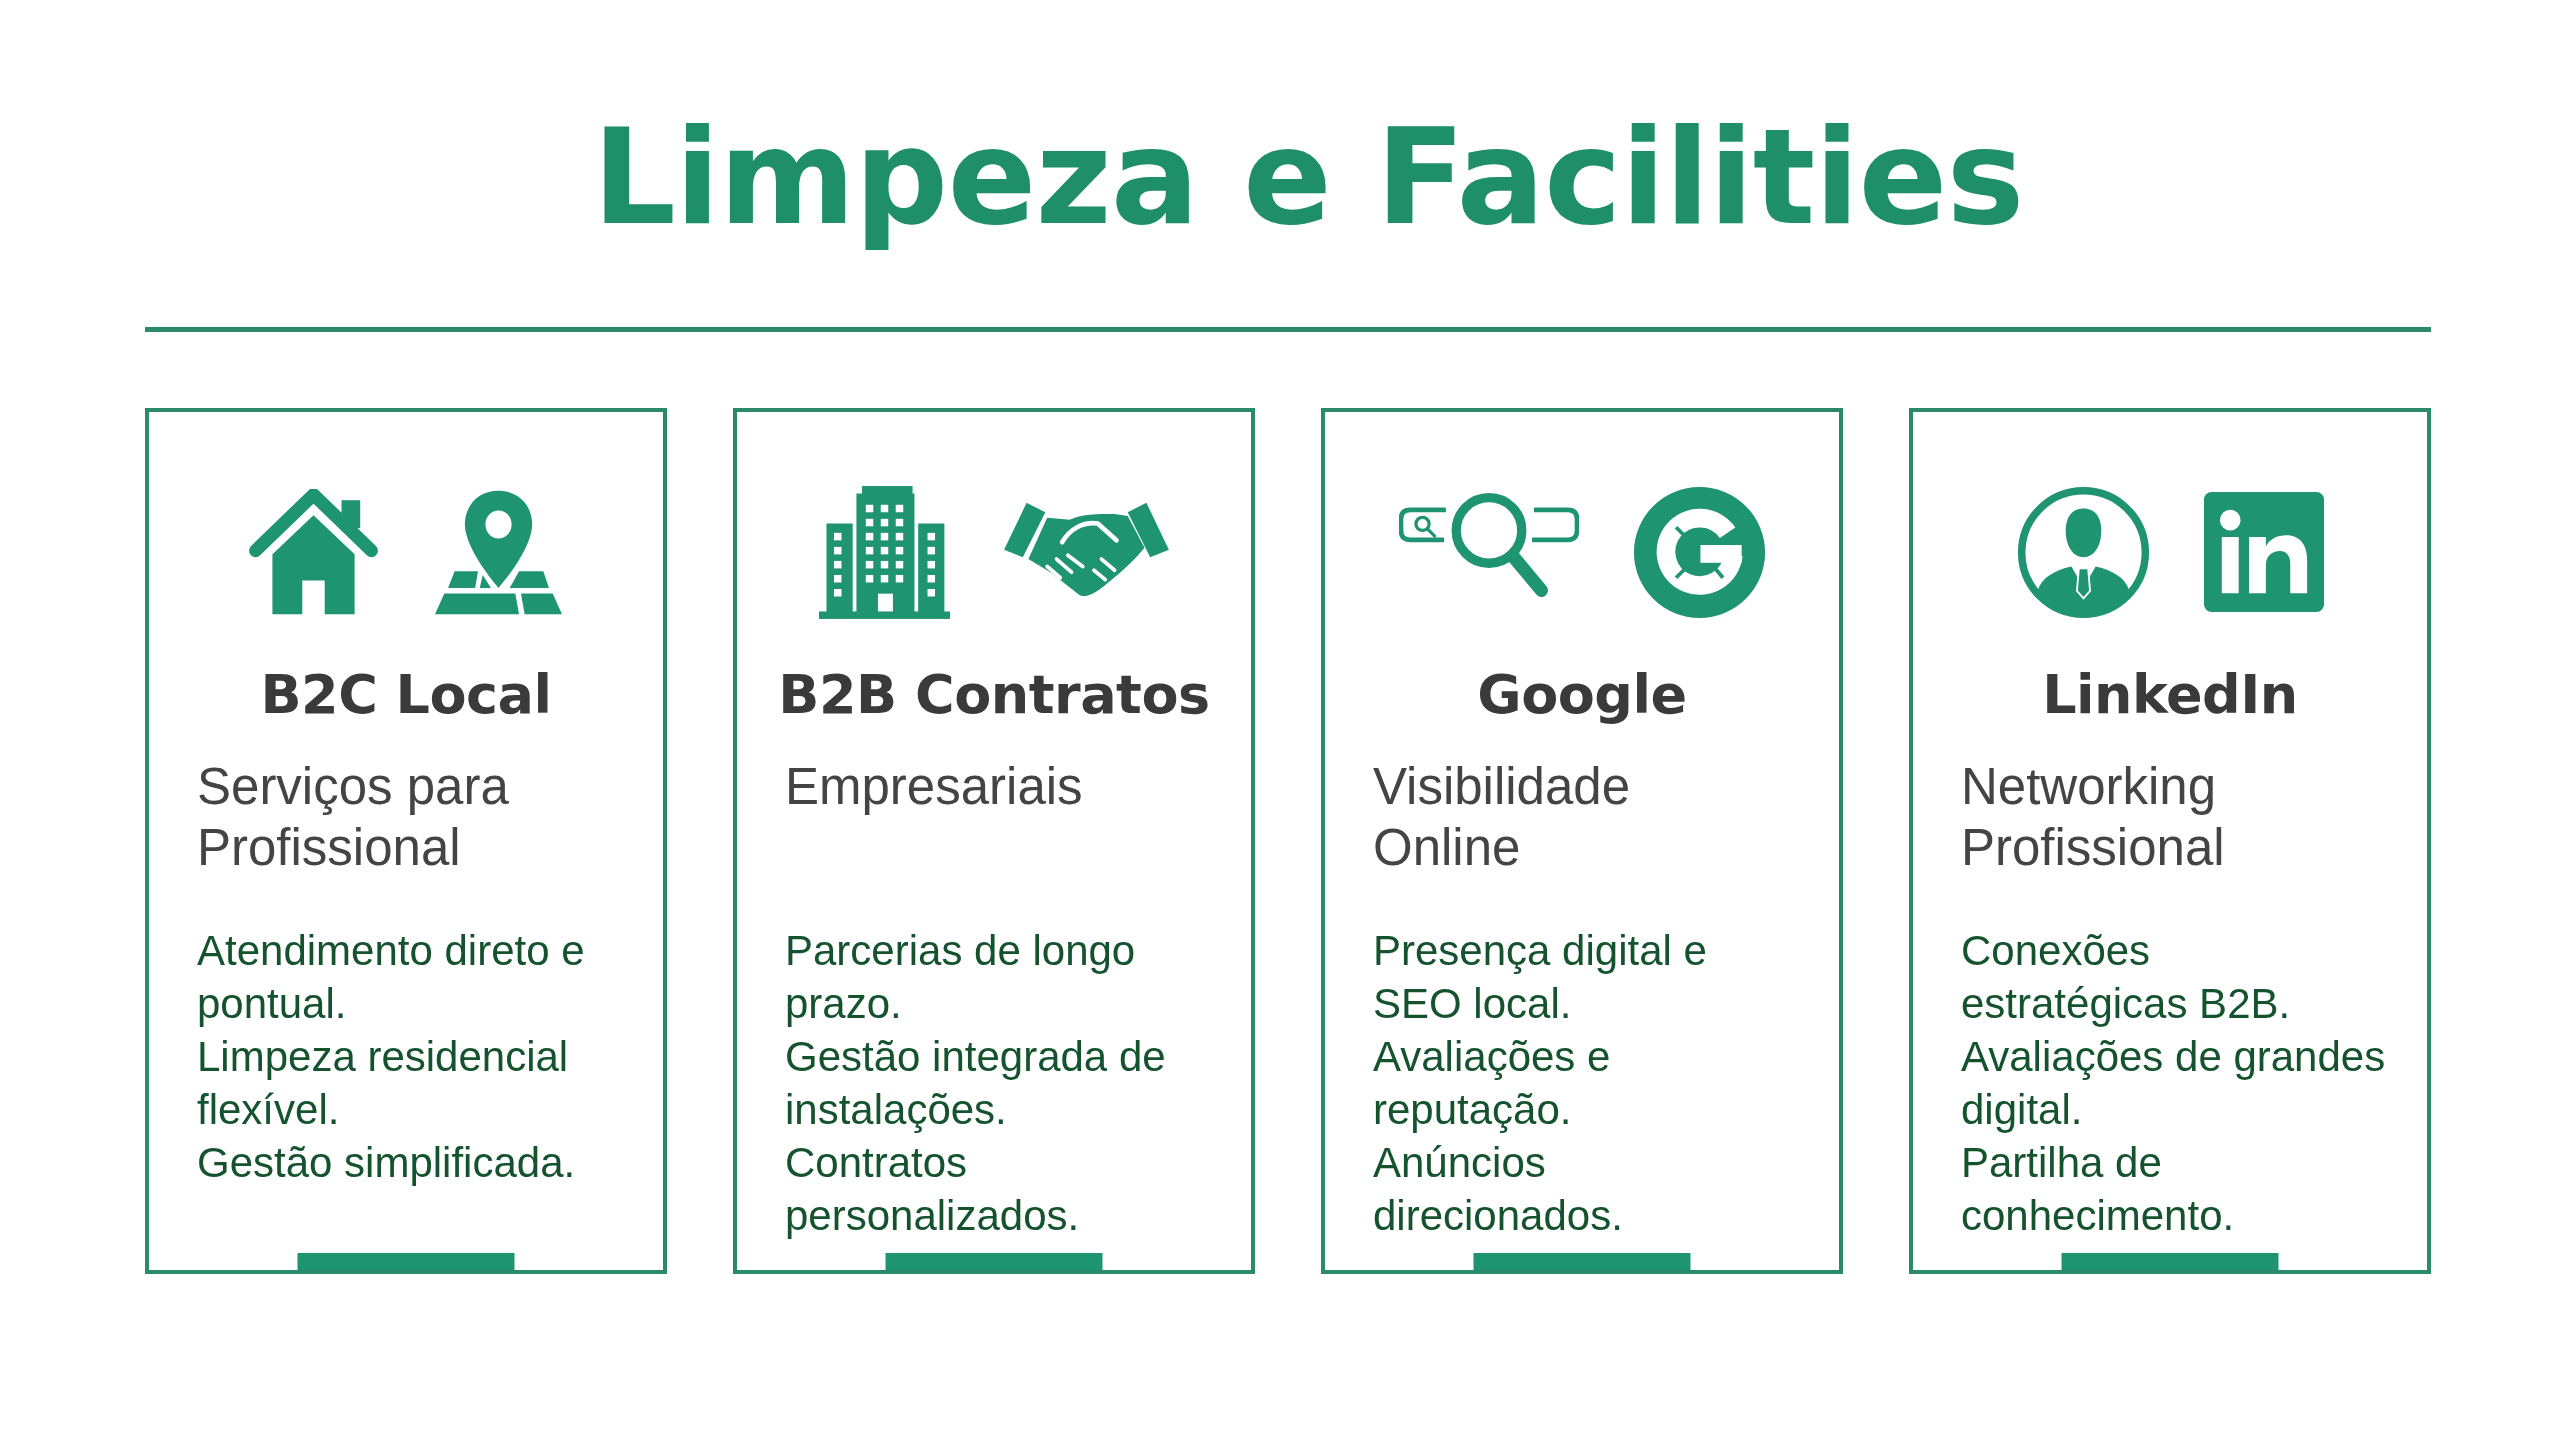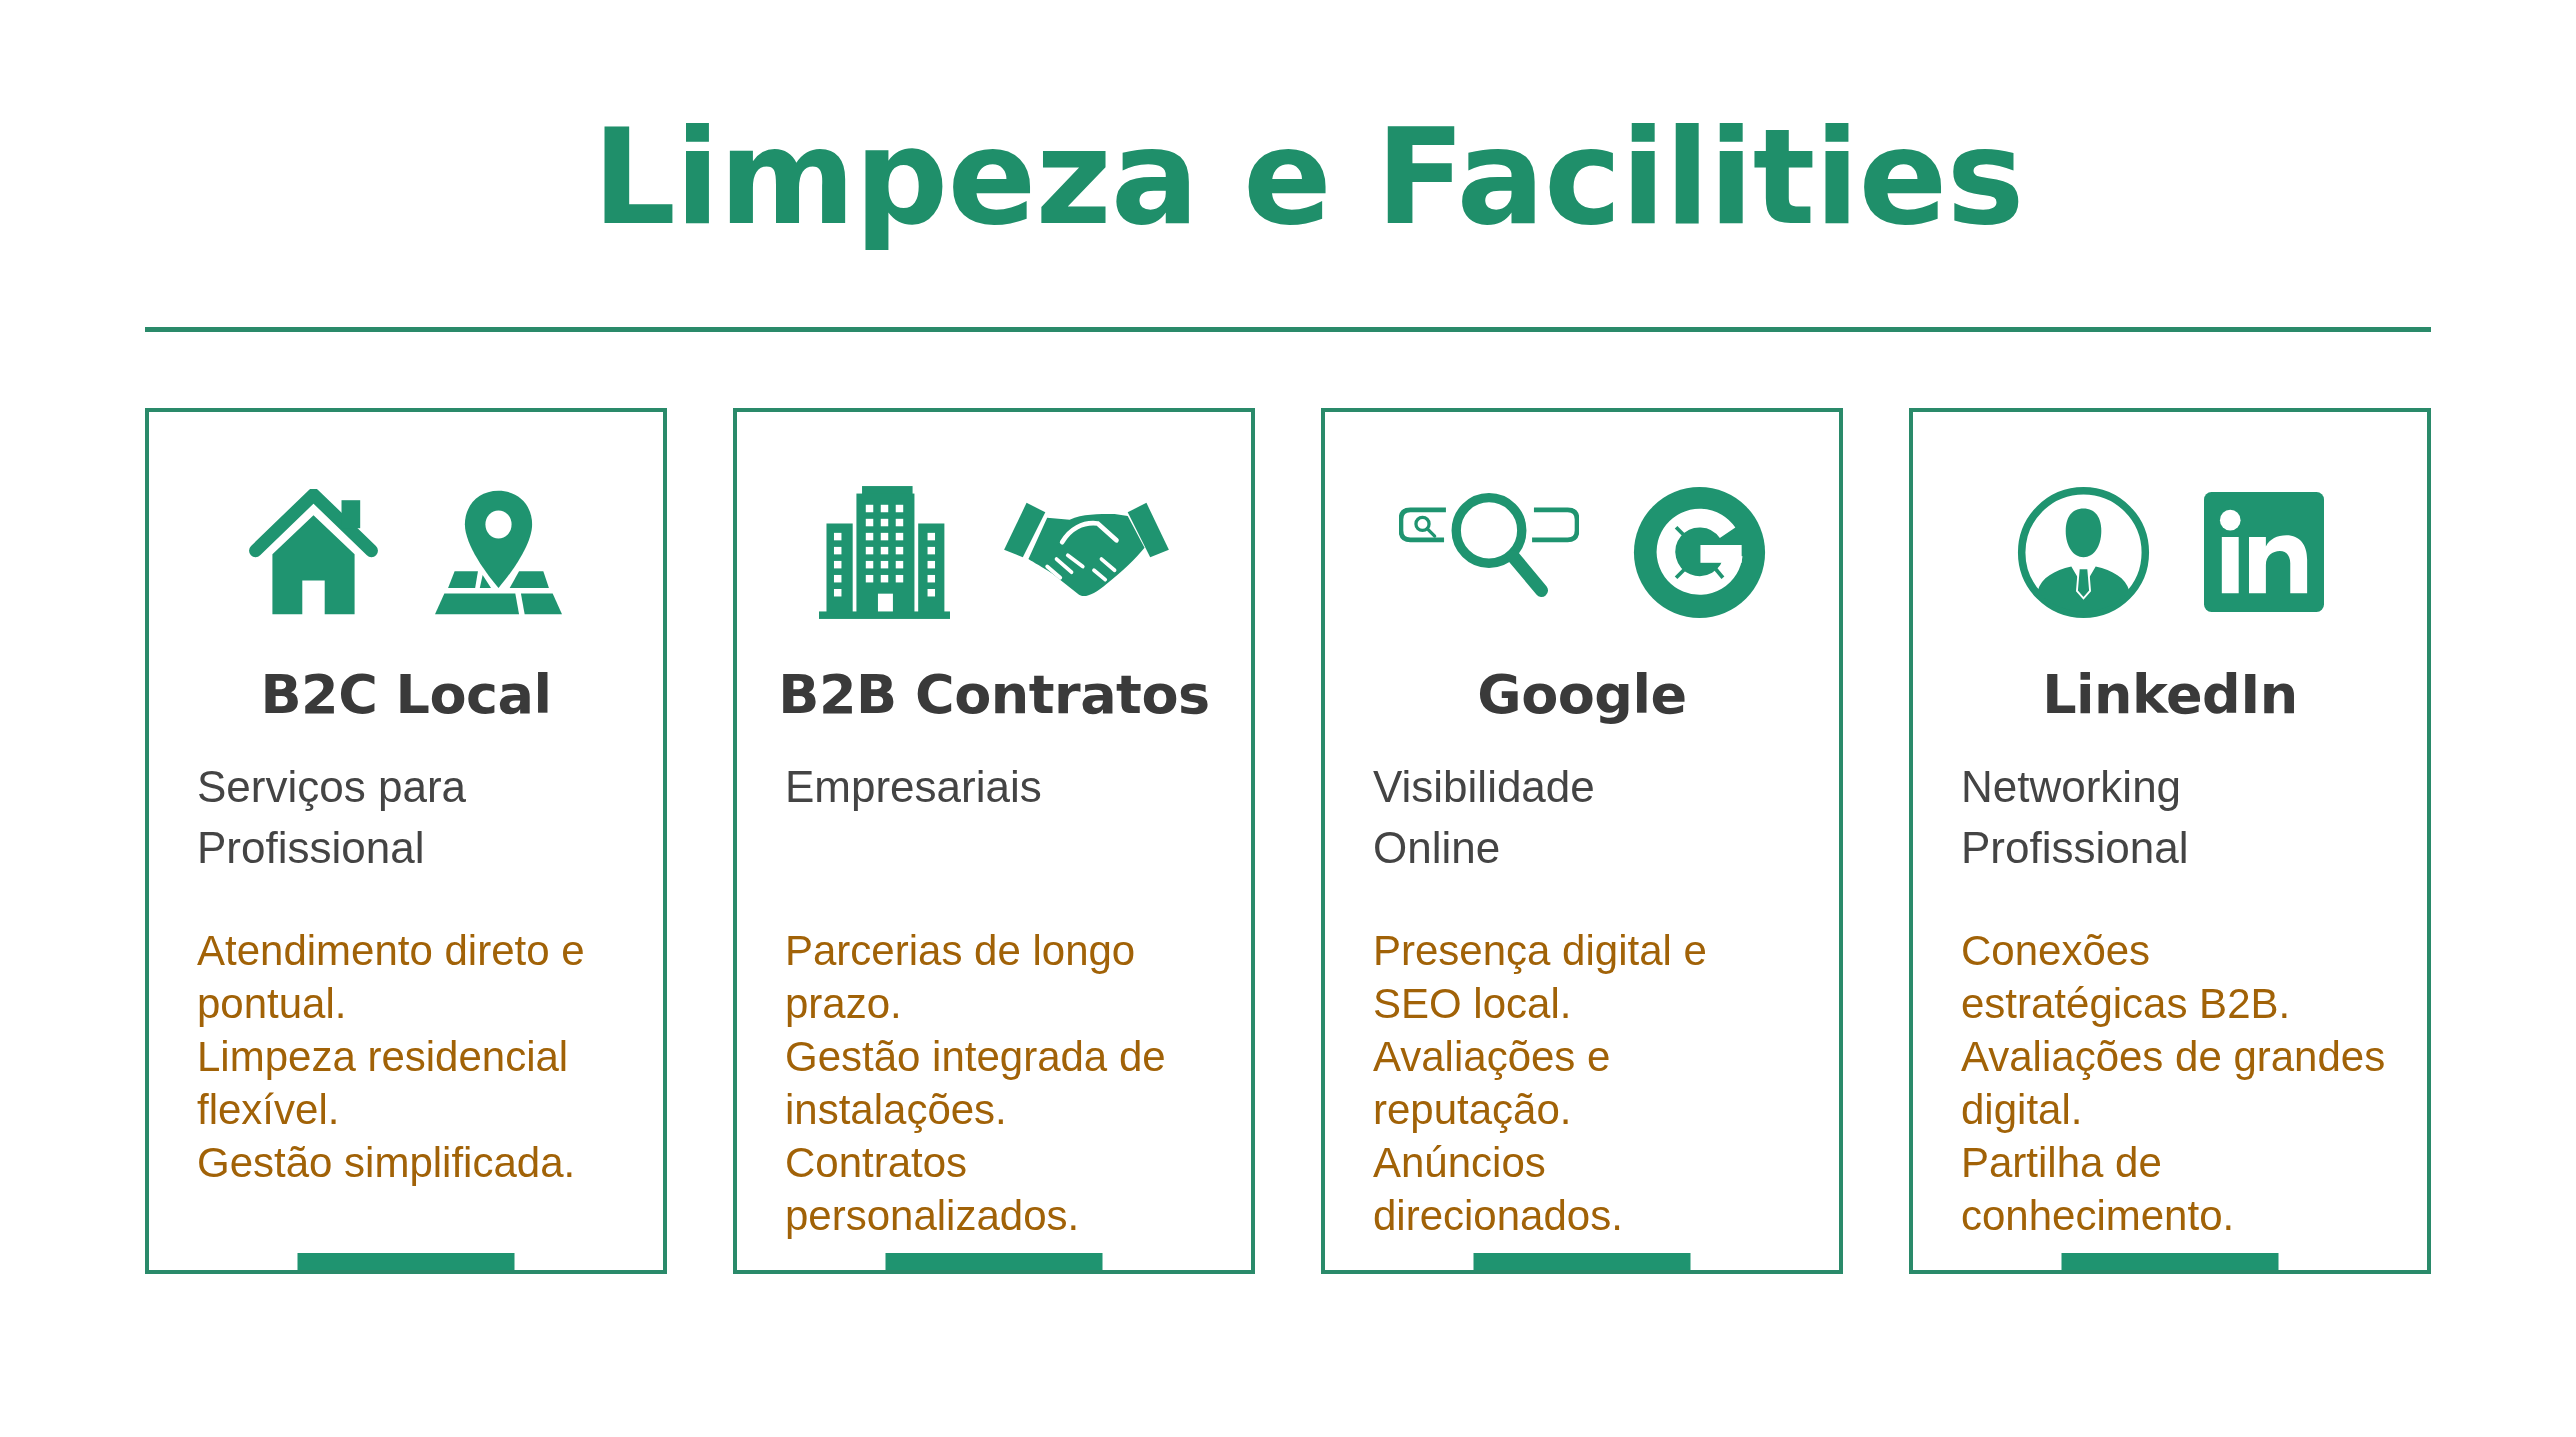--- a/index.html
+++ b/index.html
@@ -82,34 +82,34 @@
       color: #3a3a3a;
       margin: 0;
       letter-spacing: -0.5px;
     }
     .card-subtitle {
       position: absolute;
       top: 344px;
       left: 48px;
       right: 28px;
       font-family: "Liberation Sans", "DejaVu Sans", sans-serif;
-      font-size: 44px;
+      font-size: 51px;
       line-height: 61px;
       color: #444444;
       margin: 0;
     }
     .card-body {
       position: absolute;
       top: 512px;
       left: 48px;
       right: 19px;
       font-family: "Liberation Sans", "DejaVu Sans", sans-serif;
       font-size: 42px;
       line-height: 53px;
-      color: #a16207;
+      color: #14532d;
       margin: 0;
     }
     .card-body .line {
       display: block;
       white-space: nowrap;
     }
   </style>
 </head>
 <body>
 

